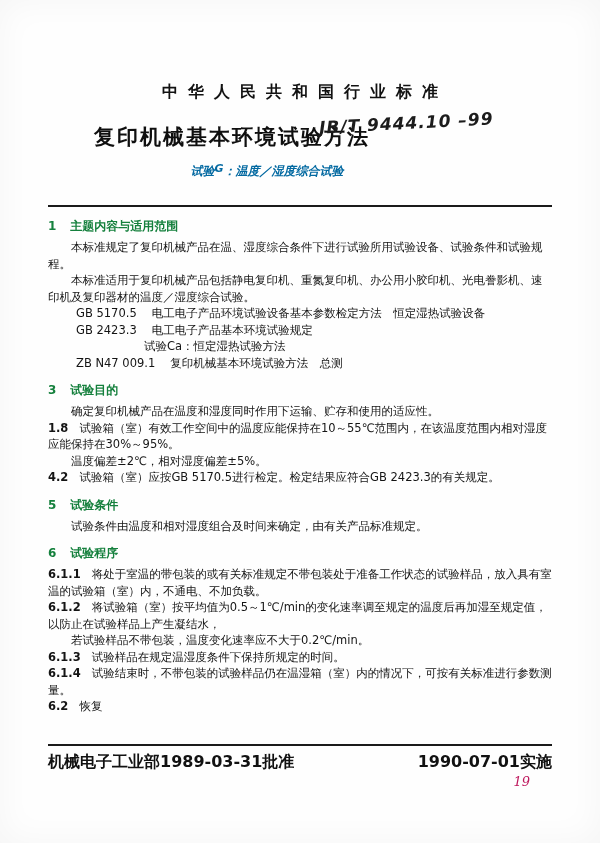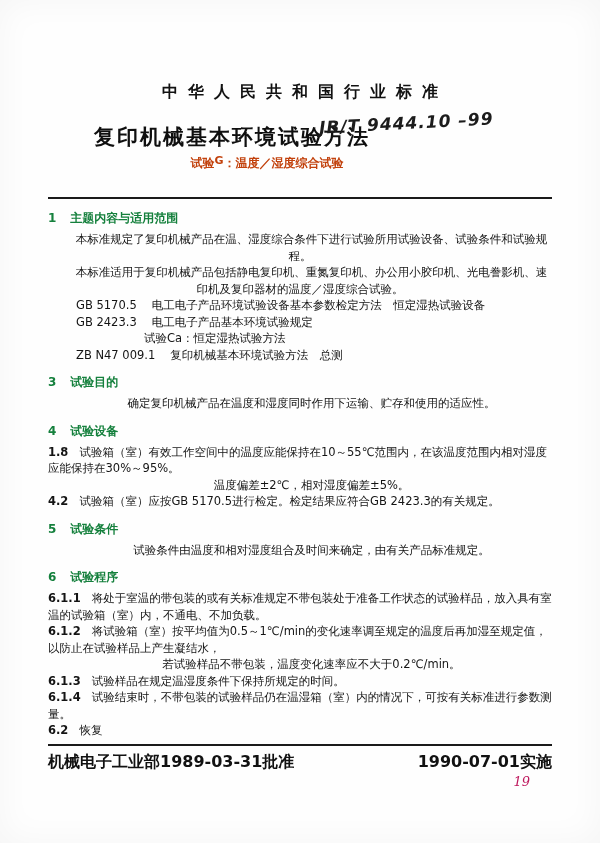--- a/index.html
+++ b/index.html
@@ -29,38 +29,38 @@
   }
   .handwritten{
     position:absolute;right:58px;top:-10px;
     font-style:italic;font-size:17px;font-weight:bold;
     letter-spacing:1px;color:#1c1c1c;
     transform:rotate(-3deg);
     white-space:nowrap;
     font-family:"DejaVu Sans",sans-serif;
   }
   .doc-subtitle{
-    margin-top:1px;
+    margin-top:9px;
     text-align:center;
     transform:translateX(-33px);
-    font-size:12px;font-weight:bold;color:#c2410c;
+    font-size:12px;font-weight:bold;color:#0369a1;font-style:italic;
   }
   .doc-subtitle sup{font-size:11px;vertical-align:3px;font-weight:bold;}
 
   .top-rule{margin-top:25px;border:none;border-top:2.5px solid #1a1a1a;}
 
   .sec-heading{
     margin:11px 0 5px 0;
     font-size:12px;font-weight:bold;color:#15803d;
     line-height:16px;
   }
   .sec-heading .h-num{margin-right:14px;}
 
   p{margin:0;font-size:11.5px;line-height:16.5px;color:#141414;}
-  .para{text-indent:2em;text-align:center;}
+  .para{text-indent:2em;}
   .clause .c-num{font-weight:bold;margin-right:11px;}
   .ref{padding-left:28px;}
   .ref .ref-code{margin-right:15px;}
   .ref-sub{padding-left:96px;}
 
   .footer-rule{position:absolute;left:48px;right:48px;top:744px;border:none;border-top:2px solid #1a1a1a;margin:0;}
   .footer-row{
     position:absolute;left:48px;right:48px;top:752px;
     display:flex;justify-content:space-between;
     font-size:16px;font-weight:bold;color:#111;
@@ -105,23 +105,20 @@
     <p class="ref-sub">试验Ca：恒定湿热试验方法</p>
     <p class="ref">
       <span class="ref-code">ZB N47 009.1</span><span>复印机械基本环境试验方法　总测</span>
     </p>
 
     <div class="sec-heading">
       <span class="h-num">3</span><span>试验目的</span>
     </div>
     <p class="para">确定复印机械产品在温度和湿度同时作用下运输、贮存和使用的适应性。</p>
 
-    <div class="sec-heading">
-      <span class="h-num">4</span><span>试验设备</span>
-    </div>
     <p class="clause">
       <span class="c-num">1.8</span><span>试验箱（室）有效工作空间中的温度应能保持在10～55℃范围内，在该温度范围内相对湿度应能保持在30%～95%。</span>
     </p>
     <p class="para">温度偏差±2℃，相对湿度偏差±5%。</p>
     <p class="clause">
       <span class="c-num">4.2</span><span>试验箱（室）应按GB 5170.5进行检定。检定结果应符合GB 2423.3的有关规定。</span>
     </p>
 
     <div class="sec-heading">
       <span class="h-num">5</span><span>试验条件</span>

